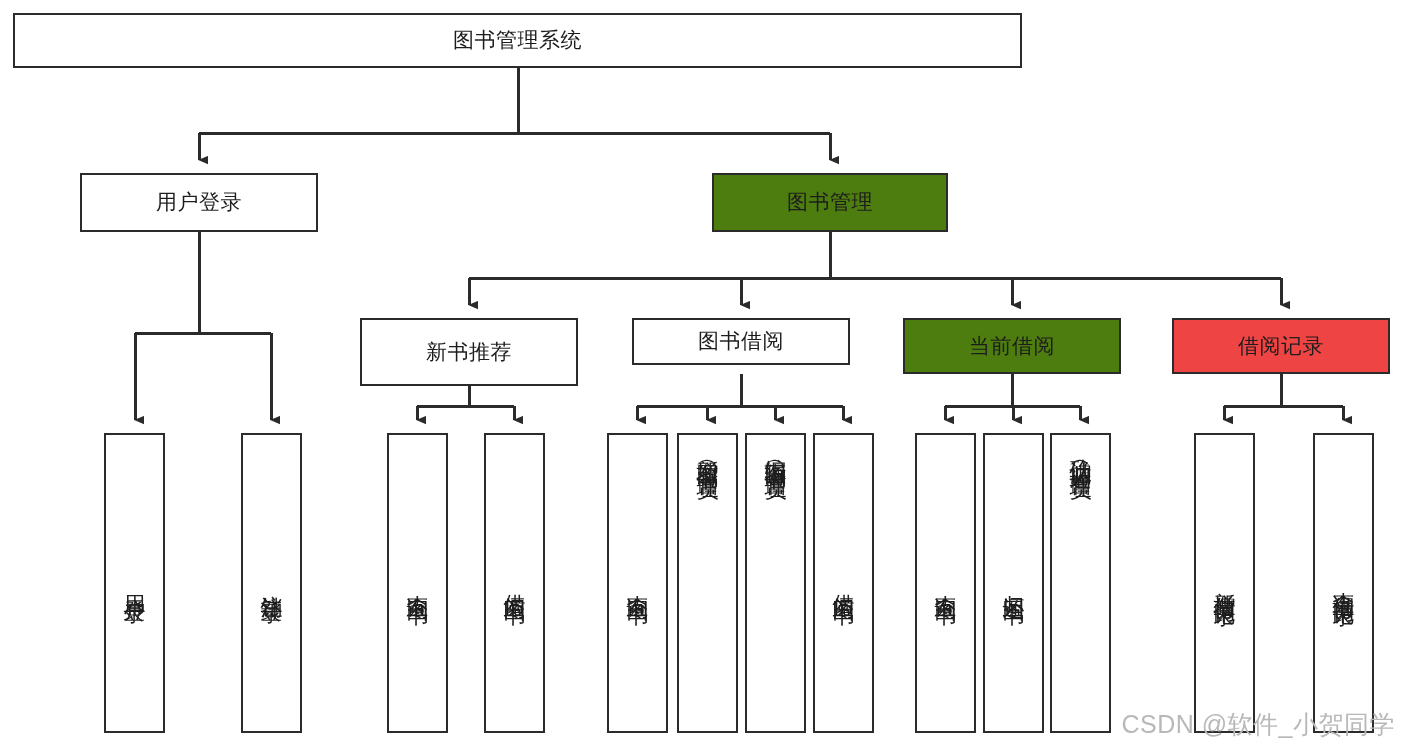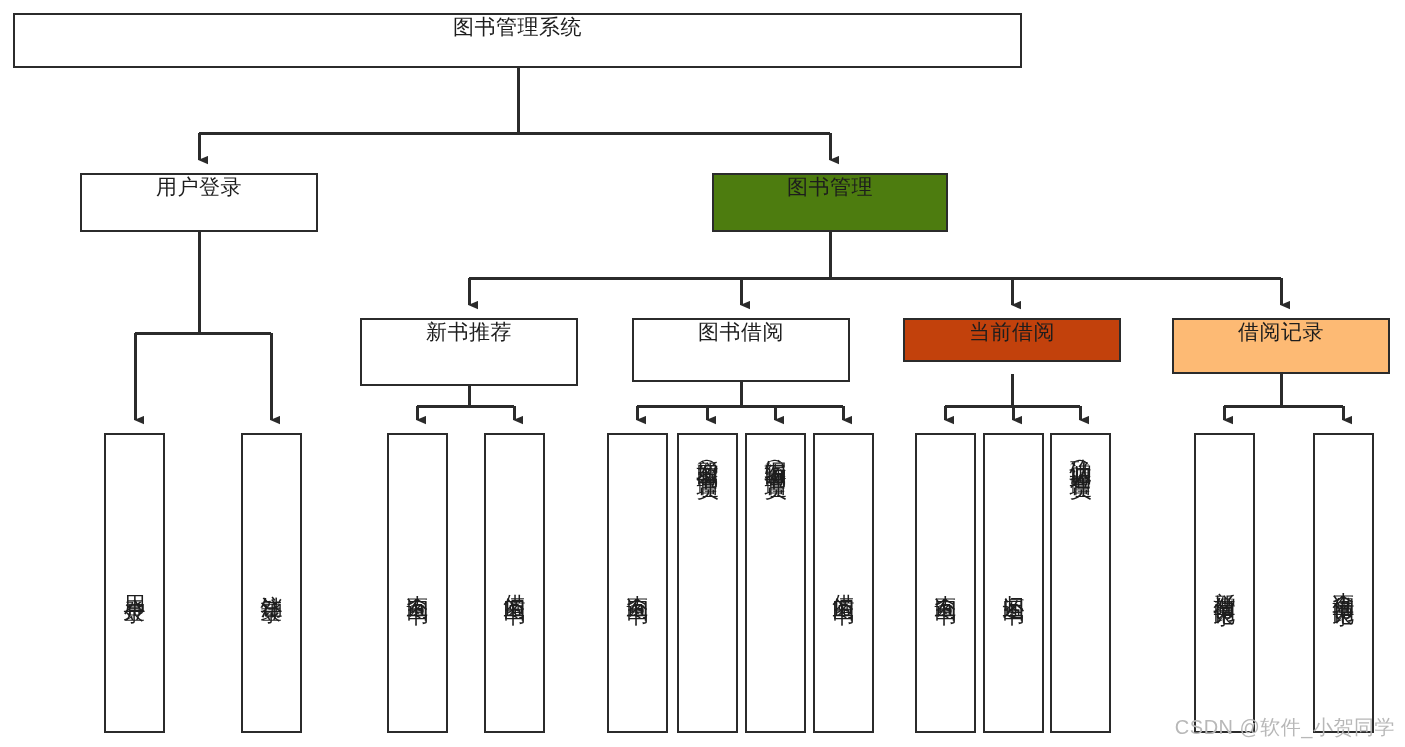--- a/index.html
+++ b/index.html
@@ -20,20 +20,21 @@
     top: 0;
     width: 1405px;
     height: 747px;
   }
   .node-box {
     position: absolute;
     box-sizing: border-box;
     background: #ffffff;
     border: 2px solid #2b2b2b;
     display: flex;
+    align-items: center;
     justify-content: center;
   }
   .node-label {
     color: #1d1d1d;
     font-size: 21px;
     line-height: 1.18;
     letter-spacing: 0.5px;
     white-space: nowrap;
     user-select: none;
   }
@@ -58,21 +59,21 @@
     left: 0;
     top: 0;
     width: 1405px;
     height: 747px;
     pointer-events: none;
   }
   .watermark {
     position: absolute;
     right: 10px;
     bottom: 6px;
-    font-size: 20px;
+    font-size: 25px;
     color: #b8b8b8;
     letter-spacing: 0.5px;
     white-space: nowrap;
     user-select: none;
   }
 </style>
 </head>
 <body style="background: rgb(255, 255, 255);">
 
 <div id="diagram-root">
@@ -136,27 +137,27 @@
   <div class="node-box" style="left: 80px; top: 173px; width: 238px; height: 59px; border-color: rgb(43, 43, 43); background: rgb(255, 255, 255);">
     <span class="node-label" style="color: rgb(29, 29, 29);">用户登录</span>
   </div>
   <div class="node-box" style="left: 712px; top: 173px; width: 236px; height: 59px; border-color: rgb(43, 43, 43); background: #4d7c0f;">
     <span class="node-label" style="color: rgb(29, 29, 29);">图书管理</span>
   </div>
 
   <div class="node-box" style="left: 360px; top: 318px; width: 218px; height: 68px; border-color: rgb(43, 43, 43); background: rgb(255, 255, 255);">
     <span class="node-label" style="color: rgb(29, 29, 29);">新书推荐</span>
   </div>
-  <div class="node-box" style="left: 632px; top: 318px; width: 218px; height: 64px; border-color: rgb(43, 43, 43); background: rgb(255, 255, 255);">
+  <div class="node-box" style="left: 632px; top: 318px; width: 218px; height: 47px; border-color: rgb(43, 43, 43); background: rgb(255, 255, 255);">
     <span class="node-label" style="color: rgb(29, 29, 29);">图书借阅</span>
   </div>
-  <div class="node-box" style="left: 903px; top: 318px; width: 218px; height: 44px; border-color: rgb(43, 43, 43); background: #c2410c;">
+  <div class="node-box" style="left: 903px; top: 318px; width: 218px; height: 56px; border-color: rgb(43, 43, 43); background: #4d7c0f;">
     <span class="node-label" style="color: rgb(29, 29, 29);">当前借阅</span>
   </div>
-  <div class="node-box" style="left: 1172px; top: 318px; width: 218px; height: 56px; border-color: rgb(43, 43, 43); background: #fdba74;">
+  <div class="node-box" style="left: 1172px; top: 318px; width: 218px; height: 56px; border-color: rgb(43, 43, 43); background: #ef4444;">
     <span class="node-label" style="color: rgb(29, 29, 29);">借阅记录</span>
   </div>
 
   <div class="node-box vertical" style="left: 104px; top: 433px; width: 61px; height: 300px; border-color: rgb(43, 43, 43); background: rgb(255, 255, 255);">
     <span class="node-label" style="color: rgb(29, 29, 29);">用户登录</span>
   </div>
   <div class="node-box vertical" style="left: 241px; top: 433px; width: 61px; height: 300px; border-color: rgb(43, 43, 43); background: rgb(255, 255, 255);">
     <span class="node-label" style="color: rgb(29, 29, 29);">注销登录</span>
   </div>
   <div class="node-box vertical" style="left: 387px; top: 433px; width: 61px; height: 300px; border-color: rgb(43, 43, 43); background: rgb(255, 255, 255);">

